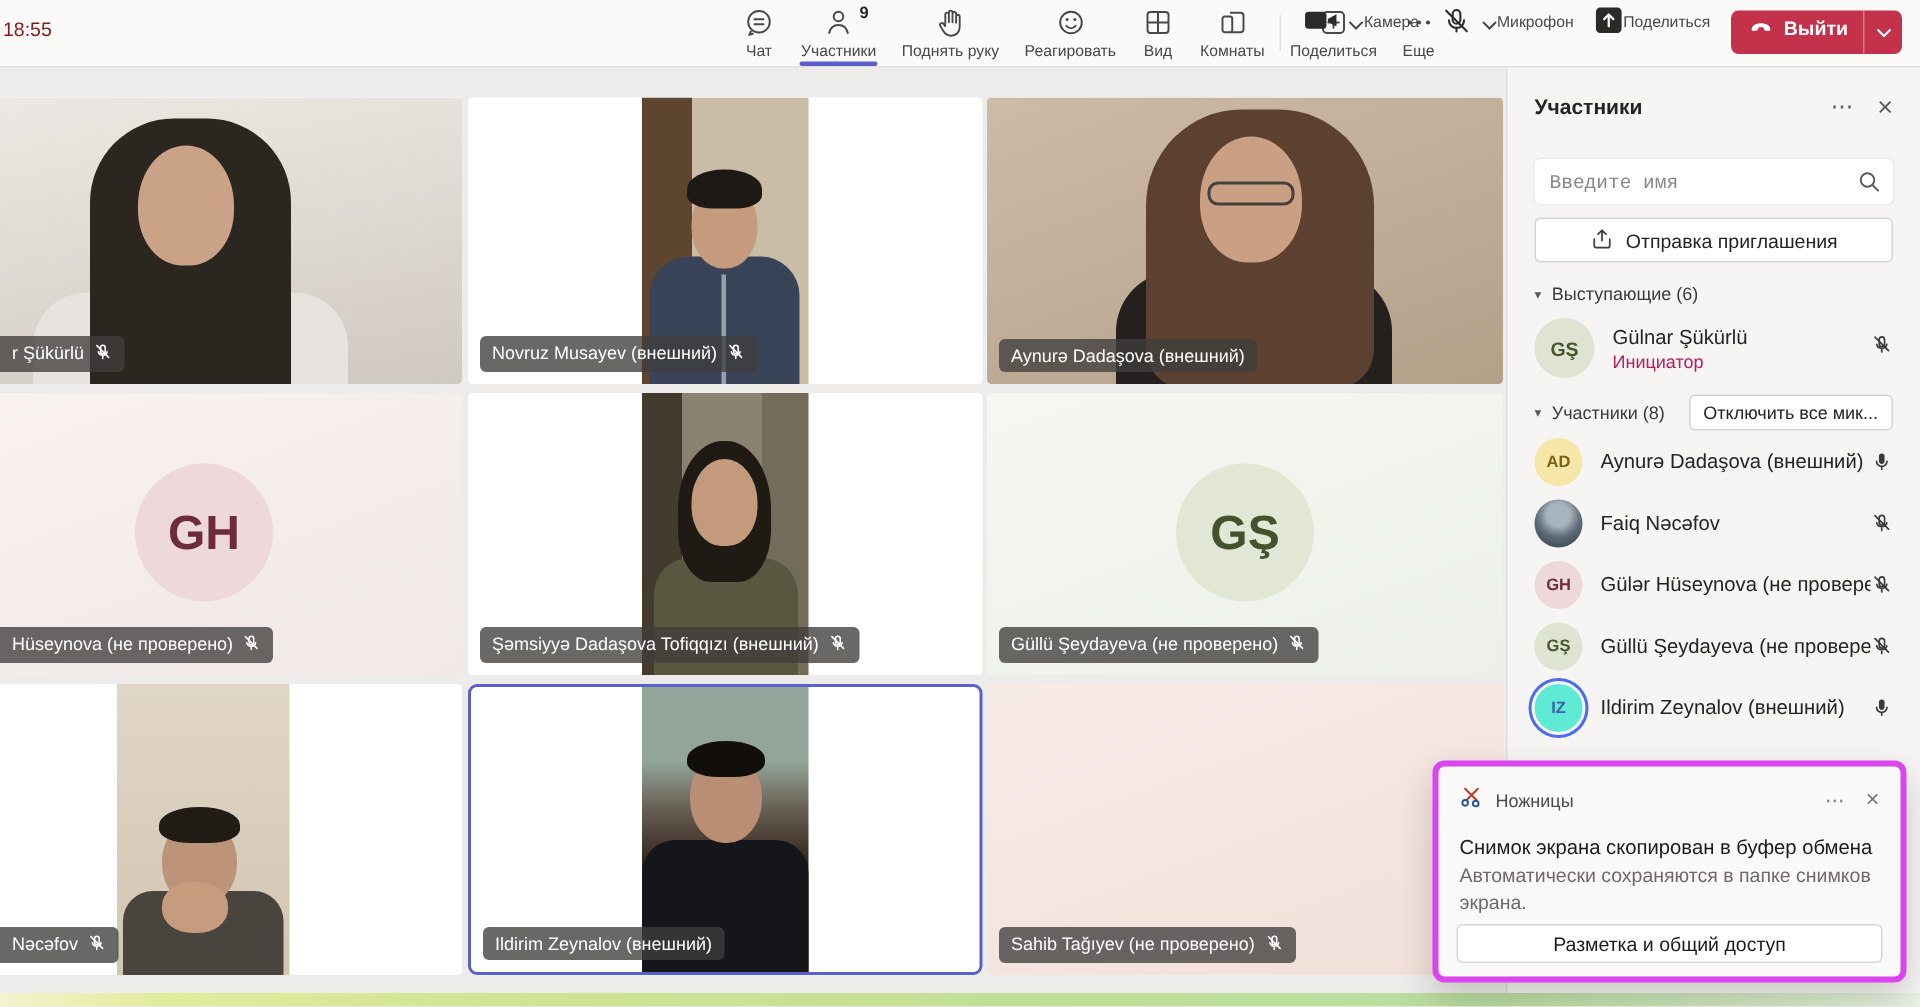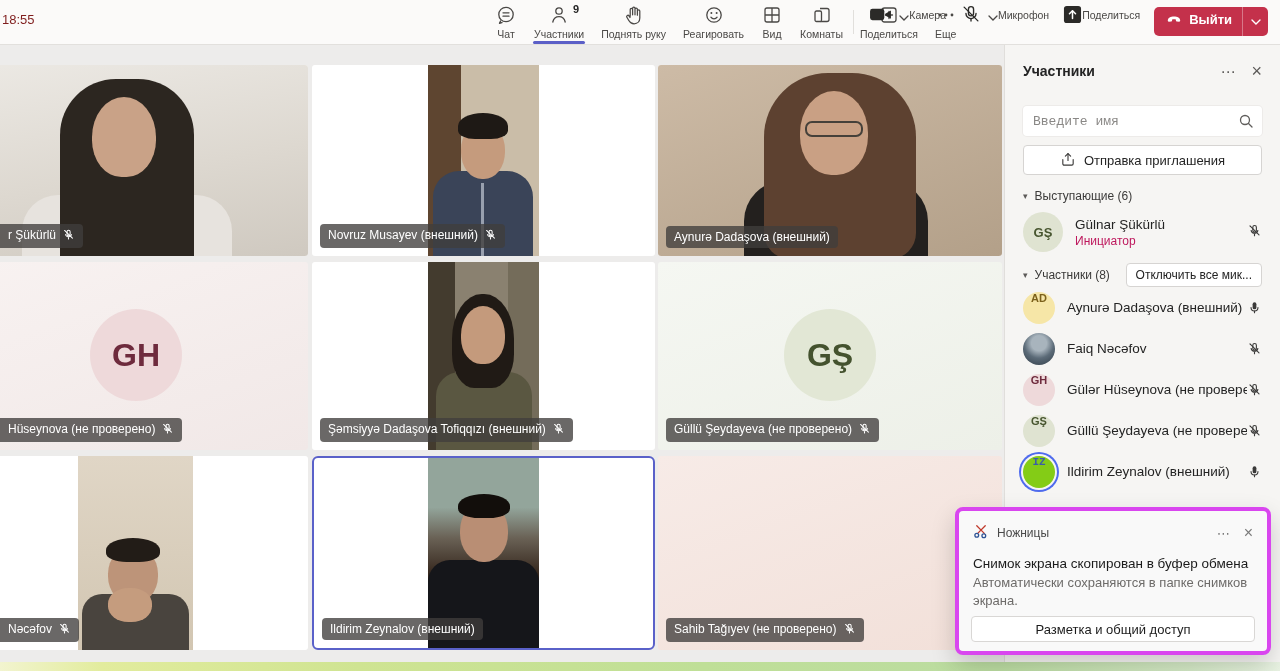--- a/index.html
+++ b/index.html
@@ -95,21 +95,21 @@
 .sect{display:flex;align-items:center;gap:7px;margin-top:14px;font-size:12px;color:#3b3a39;cursor:pointer}
 .tri{font-size:9px;color:#5c5a58}
 .sp-row{display:flex;align-items:center;margin-top:9px}
 .sp-av{width:40px;height:40px;border-radius:50%;display:flex;align-items:center;justify-content:center;font-size:13px;font-weight:bold;flex:none}
 .sp-info{flex:1;margin-left:12px}
 .sp-name{font-size:13.5px}
 .sp-role{font-size:12px;color:#be185d;margin-top:2px}
 .att-head{display:flex;align-items:center;margin-top:11px}
 .muteall{margin-left:auto;height:24px;background:#fff;border:1px solid #d6d4d2;border-radius:4px;font-size:12px;padding:0 9px;display:flex;align-items:center;cursor:pointer;color:#242424;white-space:nowrap}
 .row{display:flex;align-items:center;height:41px;cursor:pointer}
-.av32{width:32px;height:32px;border-radius:50%;display:flex;justify-content:center;font-size:11px;font-weight:bold;flex:none}
+.av32{width:32px;height:32px;border-radius:50%;display:flex;align-items:center;justify-content:center;font-size:11px;font-weight:bold;flex:none}
 .ring{box-shadow:0 0 0 2px #f6f5f3,0 0 0 4px #4f6bed}
 .photo-av{background:radial-gradient(circle at 50% 32%,#a8b4bd 0 28%,#5c6b78 55%,#2e3a44)}
 .row .nm{flex:1;margin-left:12px;font-size:13.5px;white-space:nowrap;overflow:hidden}
 .row .mic{flex:none;display:flex}
 .micbtn{cursor:pointer}
 
 
 .toast{position:absolute;left:955px;top:507px;width:316px;height:148px;background:#f9f9f9;border:4px solid #d946ef;border-radius:8px;box-shadow:0 10px 24px rgba(0,0,0,.18);z-index:40;padding:12px 14px}
 .toast-head{display:flex;align-items:center}
 .toast-app{font-size:12px;color:#4a4a4a;margin-left:8px;flex:1}
@@ -553,21 +553,21 @@
             <path d="M6.2 4.6a1.9 1.9 0 0 1 3.8 0v3.2a1.9 1.9 0 0 1-3.8 0z"></path>
             <path d="M4.4 8a3.7 3.7 0 0 0 7.2 0"></path>
             <path d="M8 11.8v1.7"></path>
             <path d="M3.2 3l9.6 9.6"></path>
           </g>
         </svg>
       </span>
   </div>
 
   <div class="row">
-    <div class="av32 ring" style="background: #84cc16; color: rgb(59, 94, 168); font-family: Liberation Mono, monospace;">
+    <div class="av32 ring" style="background: #5eead4; color: rgb(59, 94, 168);">
         <span>IZ</span>
       </div>
     <span class="nm">Ildirim Zeynalov (внешний)</span>
     <span class="mic micbtn">
         <svg width="15" height="15" viewBox="0 0 16 16">
           <path d="M6 4.4a2 2 0 0 1 4 0v3.5a2 2 0 0 1-4 0z" fill="#3b3a39"></path>
           <g fill="none" stroke="#3b3a39" stroke-width="1.2" stroke-linecap="round">
             <path d="M4.3 8a3.7 3.7 0 0 0 7.4 0"></path>
             <path d="M8 11.8v1.8"></path>
           </g>

